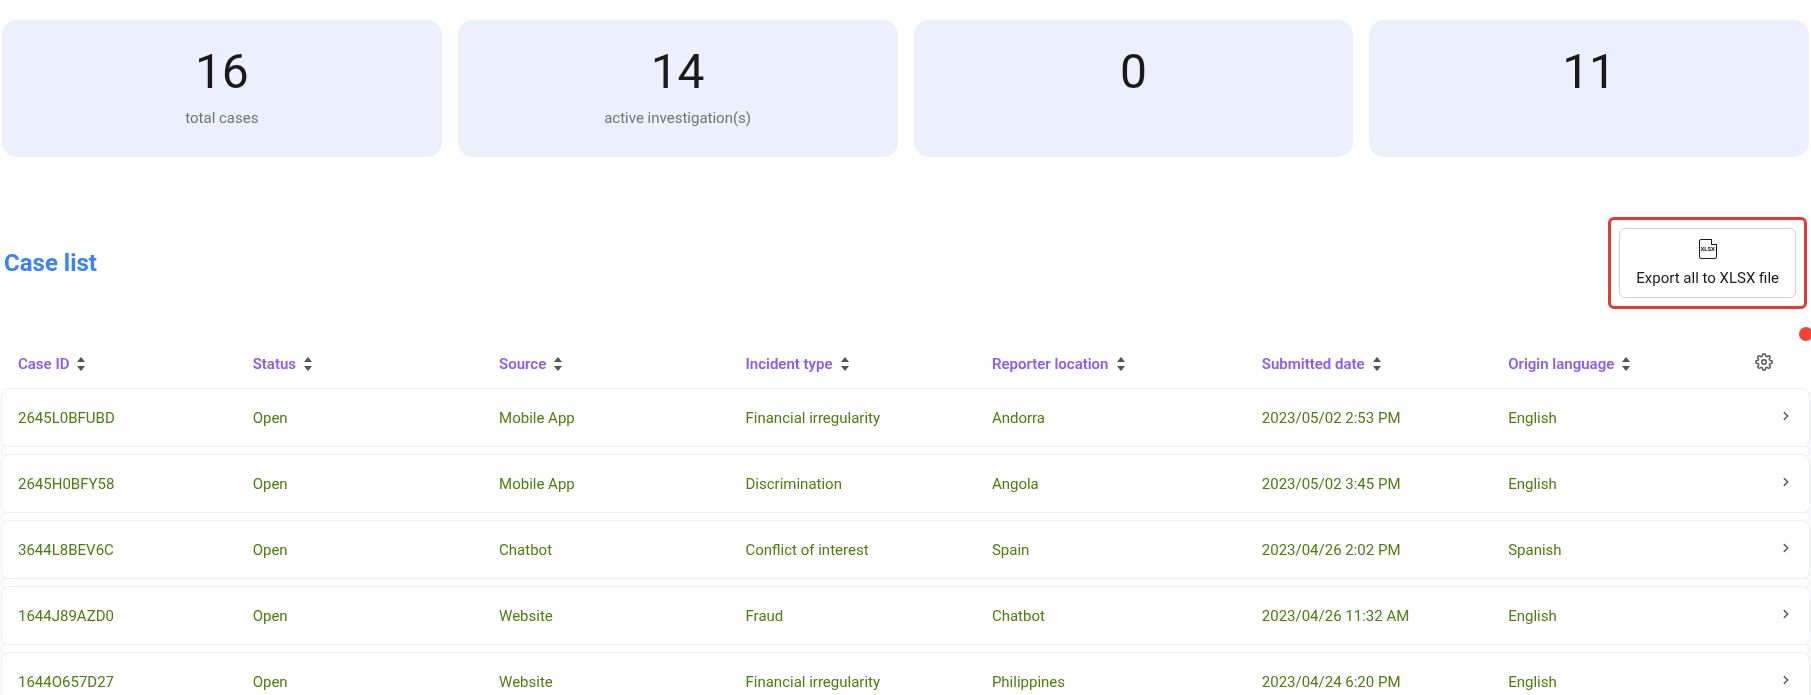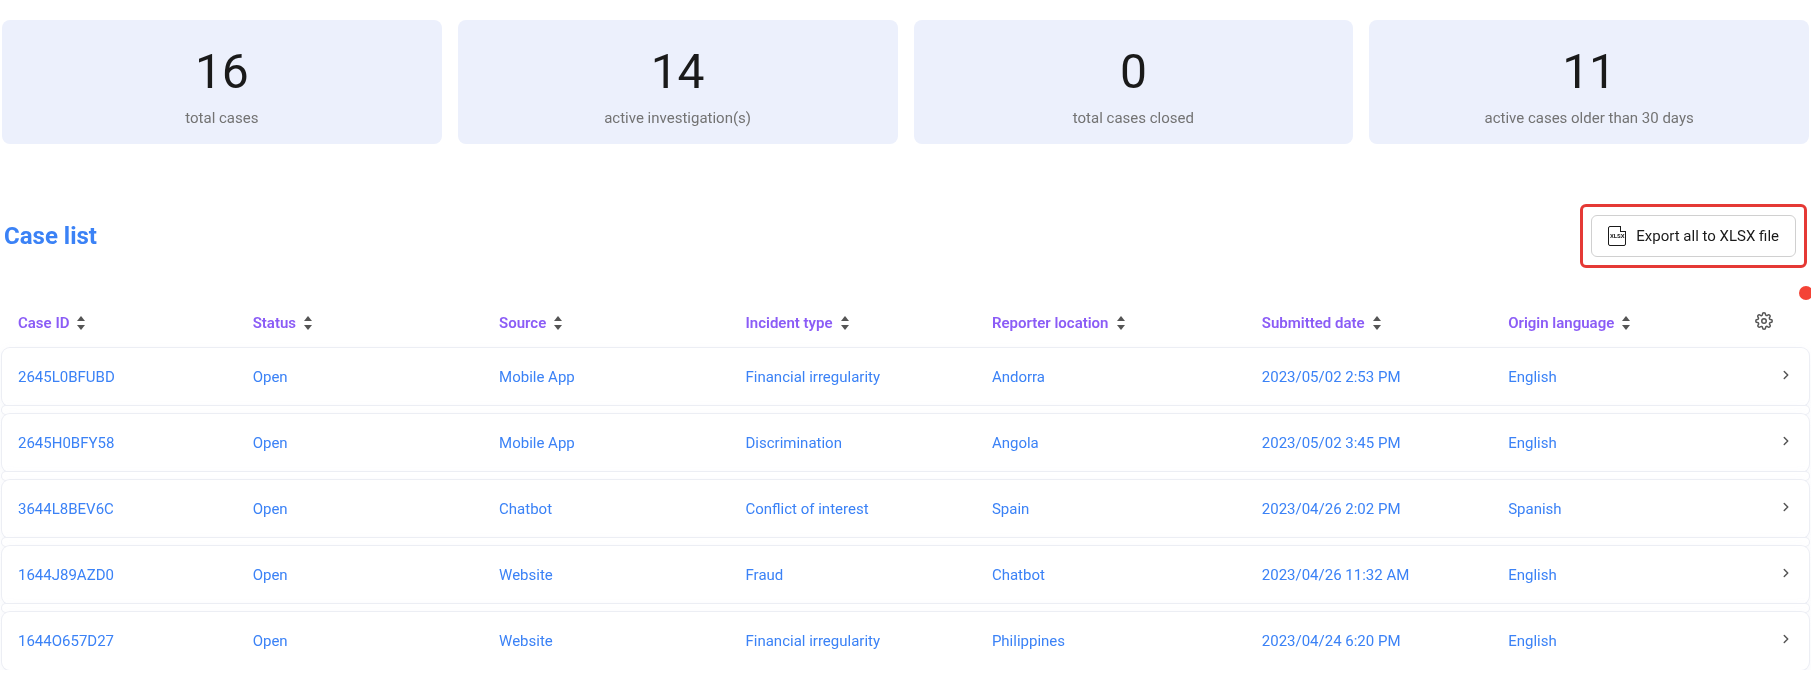--- a/index.html
+++ b/index.html
@@ -13,22 +13,22 @@
 
     
     .stats-row {
       display: flex;
       gap: 16px;
       margin-bottom: 60px;
     }
     .stat-card {
       flex: 1;
       background: #ecf0fc;
-      border-radius: 8px;
-      padding: 26px 10px 17px;
+      border-radius: 15px;
+      padding: 26px 10px 30px;
       text-align: center;
     }
     .stat-value {
       font-size: 48px;
       font-weight: 400;
       color: #1a1a1a;
       line-height: 1.1;
     }
     .stat-label {
       margin-top: 10px;
@@ -59,20 +59,21 @@
       align-items: center;
       gap: 10px;
       background: #fff;
       border: 1px solid #d0d0d0;
       border-radius: 6px;
       padding: 10px 16px;
       font-size: 15px;
       color: #1a1a1a;
       cursor: pointer;
       font-family: inherit;
+      flex-direction: column;
     }
     .xlsx-icon {
       width: 18px; height: 20px;
       border: 1.3px solid #1a1a1a;
       border-radius: 2px;
       position: relative;
       display: flex; align-items: center; justify-content: center;
       font-size: 6px; font-weight: 700;
     }
     .xlsx-icon::before {
@@ -118,21 +119,21 @@
     .gear-icon svg { width: 18px; height: 18px; cursor: pointer; }
 
     .case-table tbody tr {
       background: #fff;
       border-radius: 8px;
       box-shadow: 0 0 0 1px #eceef4, 0 4px 12px rgba(180,190,220,0.12);
     }
     .case-table tbody tr td {
       padding: 20px 16px;
       font-size: 15px;
-      color: #3b82f6;
+      color: #4d7c0f;
     }
     .case-table tbody tr td:first-child { border-top-left-radius: 8px; border-bottom-left-radius: 8px; }
     .case-table tbody tr td:last-child { border-top-right-radius: 8px; border-bottom-right-radius: 8px; text-align: right; }
     .row-gap td { padding: 4px 0 !important; box-shadow: none !important; }
     .chevron-right svg { width: 14px; height: 14px; }
 
     
     .col-caseid { width: 200px; }
     .col-status { width: 210px; }
     .col-source { width: 210px; }
@@ -149,25 +150,23 @@
   <div class="stat-card">
     <div class="stat-value">16</div>
     <div class="stat-label">total cases</div>
   </div>
   <div class="stat-card">
     <div class="stat-value">14</div>
     <div class="stat-label">active investigation(s)</div>
   </div>
   <div class="stat-card">
     <div class="stat-value">0</div>
-    <div class="stat-label">total cases closed</div>
   </div>
   <div class="stat-card">
     <div class="stat-value">11</div>
-    <div class="stat-label">active cases older than 30 days</div>
   </div>
 </div>
 
 <div class="list-header">
   <div class="list-title">Case list</div>
   <div class="export-box">
     <button class="export-btn">
       <span class="xlsx-icon">XLSX</span>
       <span>Export all to XLSX file</span>
     </button>

